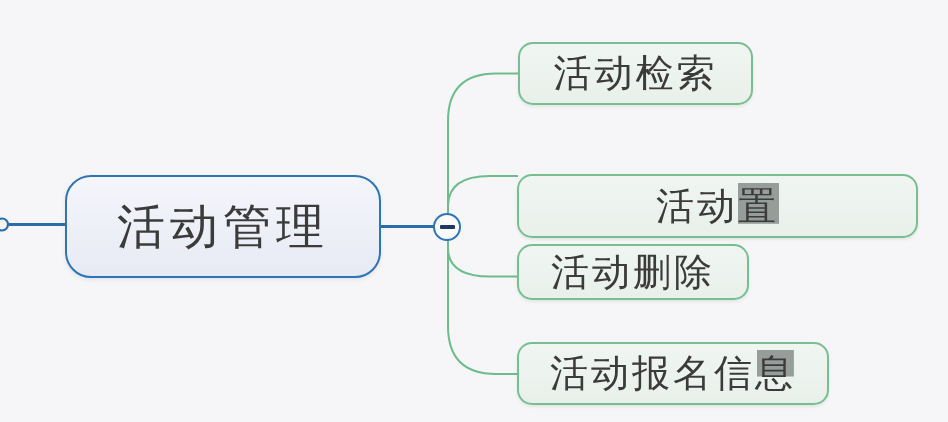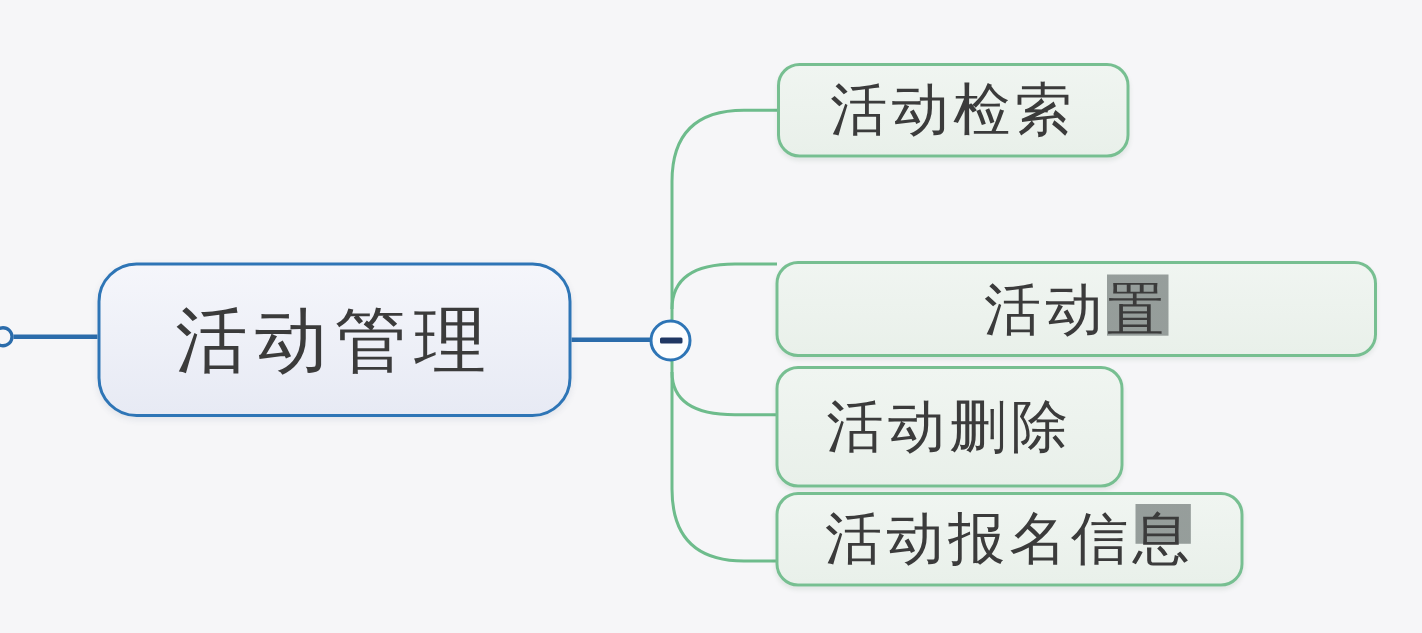--- a/index.html
+++ b/index.html
@@ -43,22 +43,22 @@
   .subtopic {
     border: 2px solid #77bf91;
     border-radius: 15px;
     background: linear-gradient(to bottom, #f0f5f1 0%, #e9f0ea 100%);
     box-shadow: 0 2px 3px rgba(60,100,70,0.10);
     font-size: 38px;
     letter-spacing: 3px;
   }
   #subtopic-1 { left: 518px; top: 42px;  width: 235px; height: 63px; }
   #subtopic-2 { left: 517px; top: 144px; width: 401px; height: 64px; margin-top: 30px; }
-  #subtopic-3 { left: 517px; top: 244px; width: 232px; height: 81px; }
-  #subtopic-4 { left: 517px; top: 328px; width: 312px; height: 63px; }
+  #subtopic-3 { left: 517px; top: 244px; width: 232px; height: 56px; }
+  #subtopic-4 { left: 517px; top: 342px; width: 312px; height: 63px; }
   
   .hl-full {
     background-image: linear-gradient(rgba(128,136,134,0.80), rgba(128,136,134,0.80));
     background-repeat: no-repeat;
     background-size: 100% 80%;
     background-position: center 20%;
   }
   .hl-top {
     background-image: linear-gradient(rgba(128,136,134,0.80), rgba(128,136,134,0.80));
     background-repeat: no-repeat;

